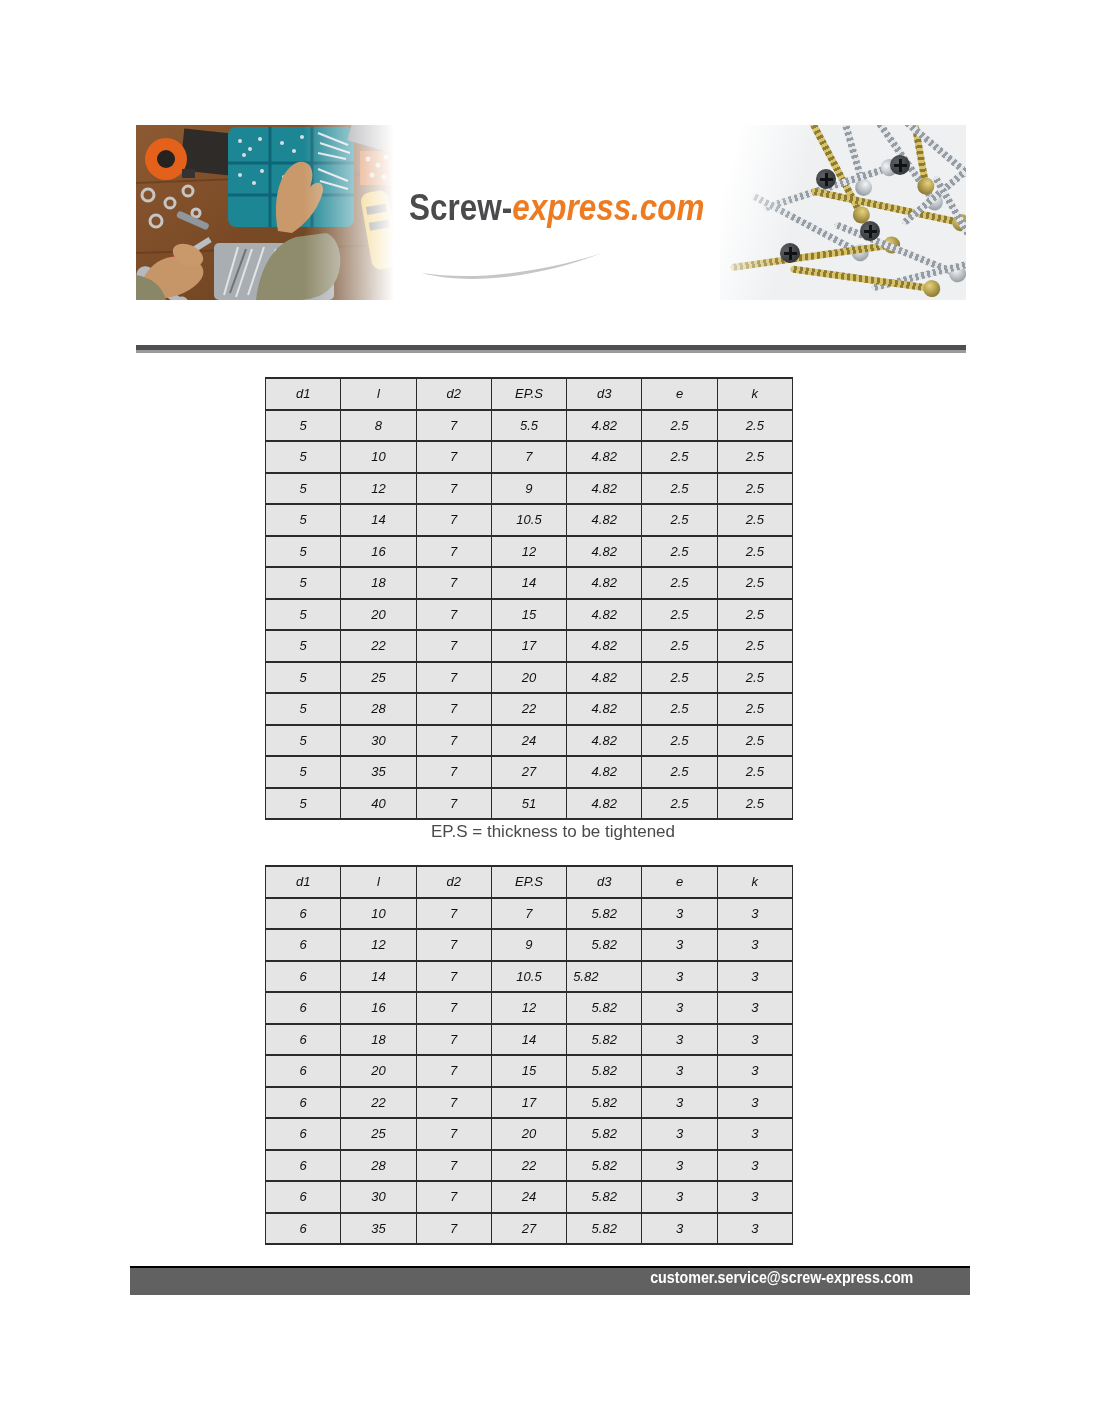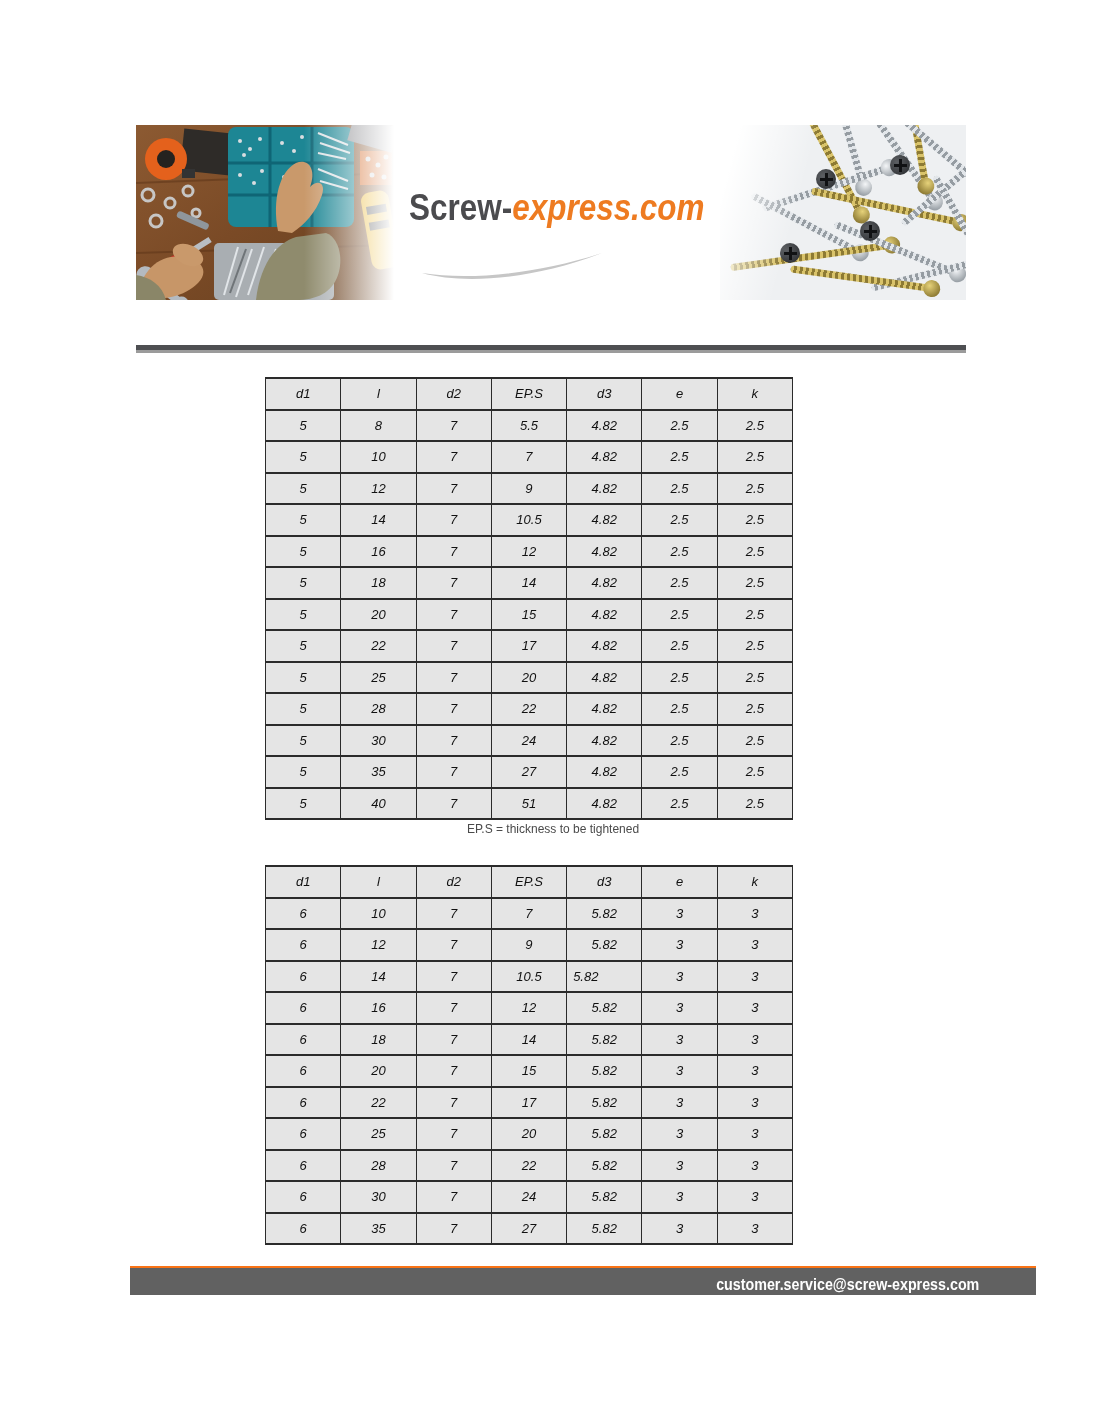--- a/index.html
+++ b/index.html
@@ -38,25 +38,25 @@
      background:linear-gradient(#4e4f52 0 5px,#9b9b9b 5px 8px);}
 
   
   table.spec{position:absolute;left:135px;width:528px;border-collapse:collapse;table-layout:fixed;background:#e5e5e5;font-style:italic;}
   #table1{top:377px;}
   #table2{top:865px;}
   table.spec th, table.spec td{border:1px solid #2b2b2b;border-top:2px solid #2b2b2b;border-bottom:2px solid #2b2b2b;
      height:29.5px;padding:0 6px;text-align:center;vertical-align:middle;font-size:13px;font-weight:normal;color:#111;}
   table.spec td.left{text-align:left;}
 
-  .note{position:absolute;left:135px;top:822px;width:576px;text-align:center;font-size:12px;color:#4a4a4a;}
+  .note{position:absolute;left:135px;top:822px;width:576px;text-align:center;font-size:17px;color:#4a4a4a;}
 
   
-  .footer{position:absolute;left:0;top:1266px;width:906px;height:29px;background:#616161;border-top:2px solid #f97316;
-     box-sizing:border-box;display:flex;align-items:flex-end;justify-content:flex-end;padding-right:57px;}
+  .footer{position:absolute;left:0;top:1266px;width:840px;height:29px;background:#616161;border-top:2px solid #000000;
+     box-sizing:border-box;display:flex;align-items:flex-start;justify-content:flex-end;padding-right:57px;}
   .footer .email{color:#ffffff;font-weight:bold;font-size:17px;transform:scaleX(0.84);transform-origin:right center;white-space:nowrap;}
 </style>
 </head>
 <body>
 
 <div class="page">
   <div class="content">
 
     <div class="header-band">
 

